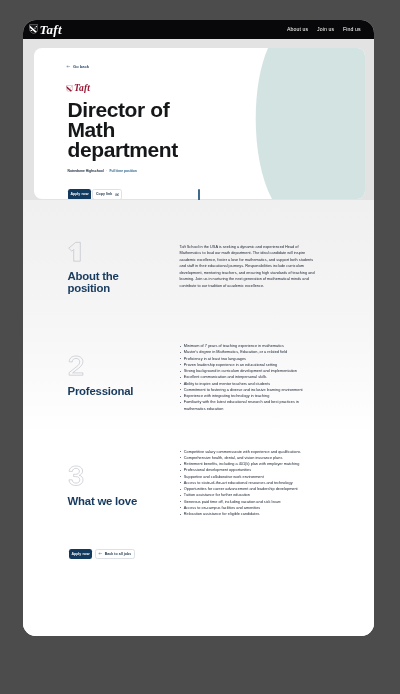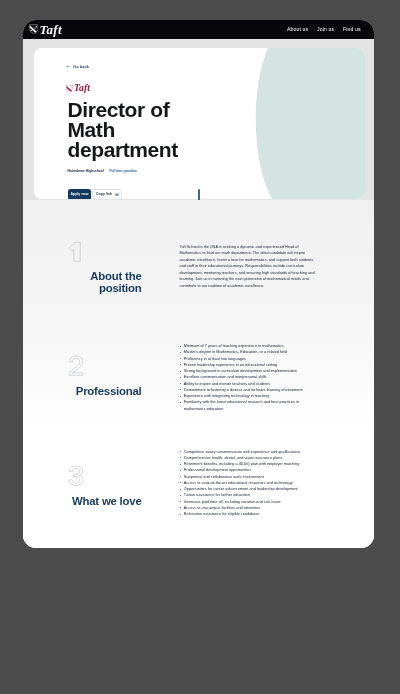--- a/index.html
+++ b/index.html
@@ -3,21 +3,21 @@
 <meta charset="utf-8">
 <title>Director of Math department</title>
 <style>
   * { box-sizing: border-box; margin:0; padding:0; }
   html,body { width:400px; height:694px; overflow:hidden; }
   body { background:#4c4c4c; font-family:"Liberation Sans", sans-serif; }
 
   * { -webkit-font-smoothing:antialiased; }
   .frame { will-change:transform; }
 
-  .frame { position:absolute; left:22.5px; top:20px; width:351px; height:528px;
+  .frame { position:absolute; left:22.5px; top:20px; width:351px; height:616px;
            background:#fff; border-radius:13px; overflow:hidden; }
 
   
   .navbar { position:relative; height:18.5px; background:#08080a; display:flex;
             align-items:center; padding:0 13.3px 0 5.5px; }
   .brand { display:flex; align-items:center; gap:1.6px; }
   .brand-shield { width:9.4px; height:10px; display:block; flex:none; }
   .brand-word { font-family:"Liberation Serif", serif; font-style:italic; font-weight:700;
                 font-size:13px; color:#fff; letter-spacing:0.3px; line-height:1; margin-top:-0.3px; }
   .navlinks { margin-left:auto; display:flex; align-items:center; gap:8.8px; }
@@ -64,21 +64,21 @@
 
   
   .content { position:absolute; left:0; top:161px; width:351px; height:436.5px;
              background:linear-gradient(180deg,#f0f0f0 0%, #f2f2f2 12%, #f5f5f5 25%, #f8f8f8 34%, #fcfcfc 46%, #ffffff 54%, #ffffff 100%); }
 
   .section { position:absolute; left:0; width:351px; display:flex; align-items:center; }
   .sec-left { margin-left:44.5px; width:112px; flex:none; }
   .sec-num { display:block; height:21px; width:14px; }
   .sec-num.num-2, .sec-num.num-3 { width:16px; }
   .sec-head { margin-top:9.5px; font-size:11.4px; line-height:11.9px; font-weight:700;
-              color:#173a5e; letter-spacing:-0.22px; width:74px;text-align:right; }
+              color:#173a5e; letter-spacing:-0.22px; width:74px; }
   .sec-right { width:137px; flex:none; }
 
   .para { font-size:3.85px; line-height:6.55px; color:#1a2230; letter-spacing:0.0px; }
 
   ul.bullets { list-style:none; }
   ul.bullets li { position:relative; padding-left:4.3px; font-size:3.85px; line-height:6.25px;
                   color:#1a2230; letter-spacing:0.0px; }
   ul.bullets li:before { content:""; position:absolute; left:0.5px; top:2.7px;
                          width:1.05px; height:1.05px; border-radius:50%; background:#46505e; }
 

